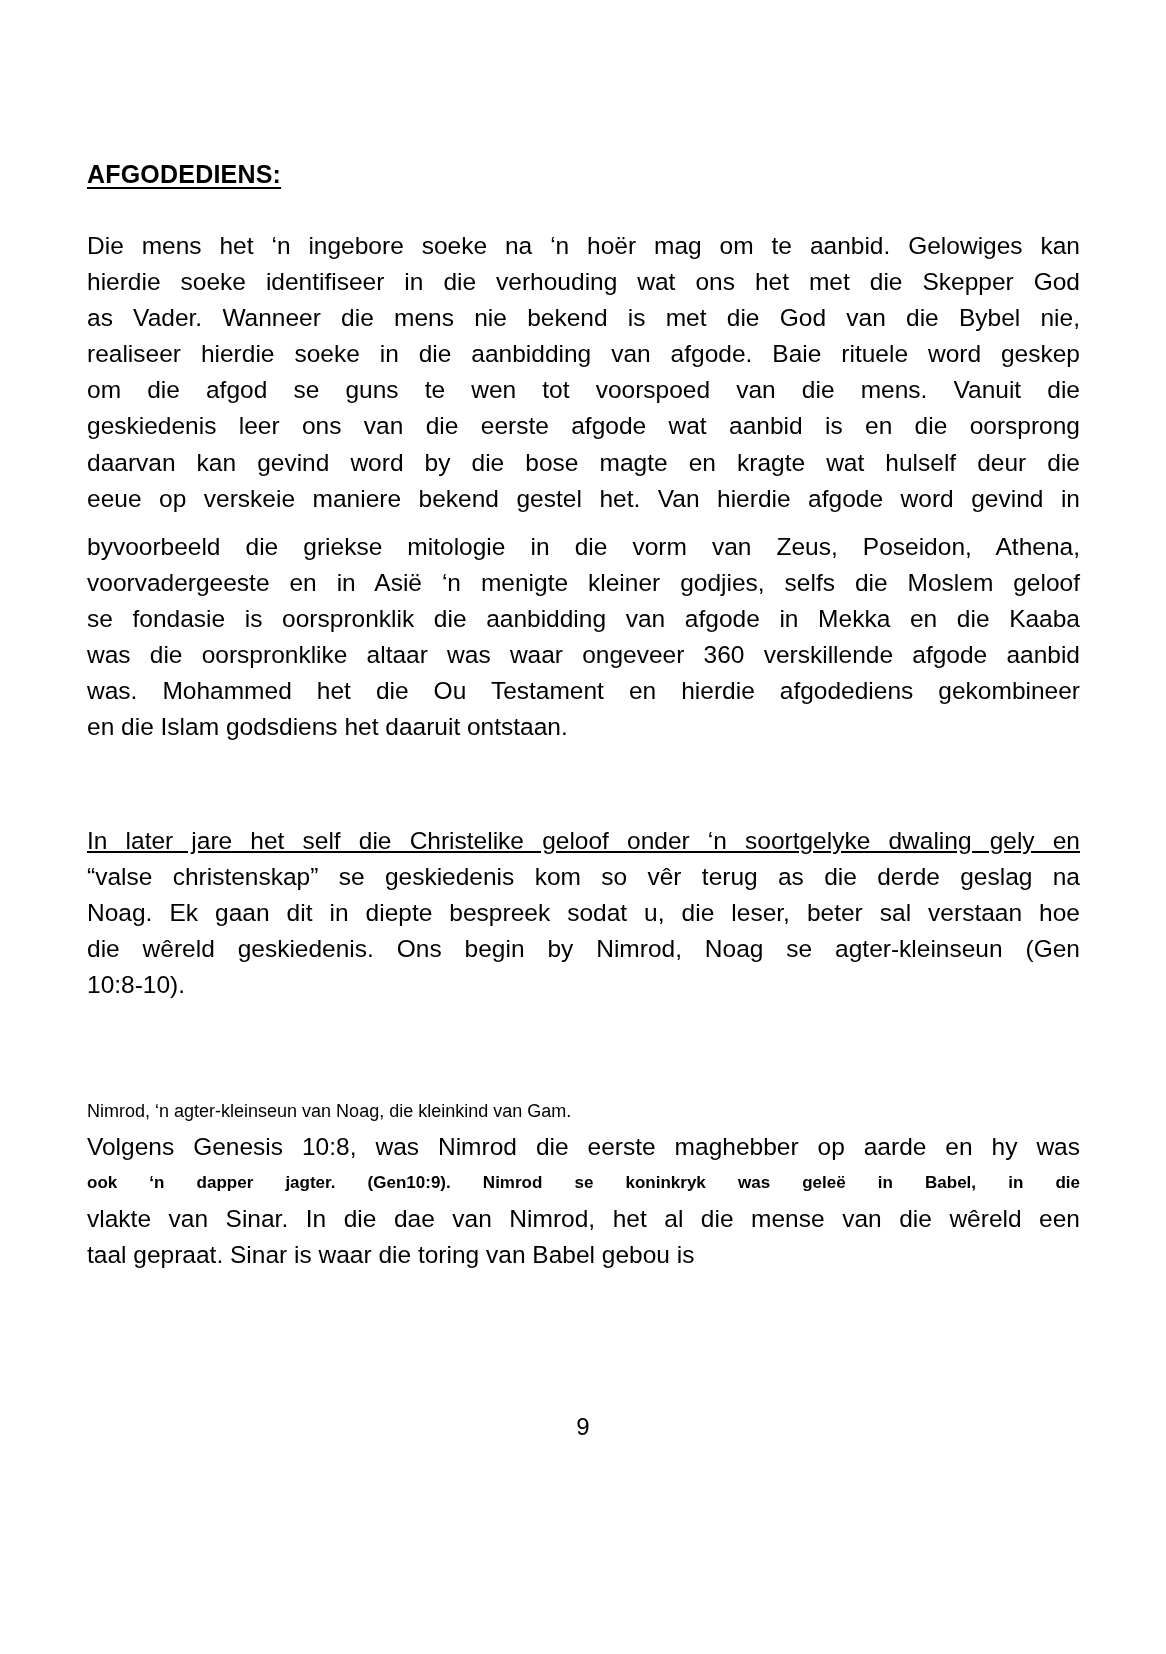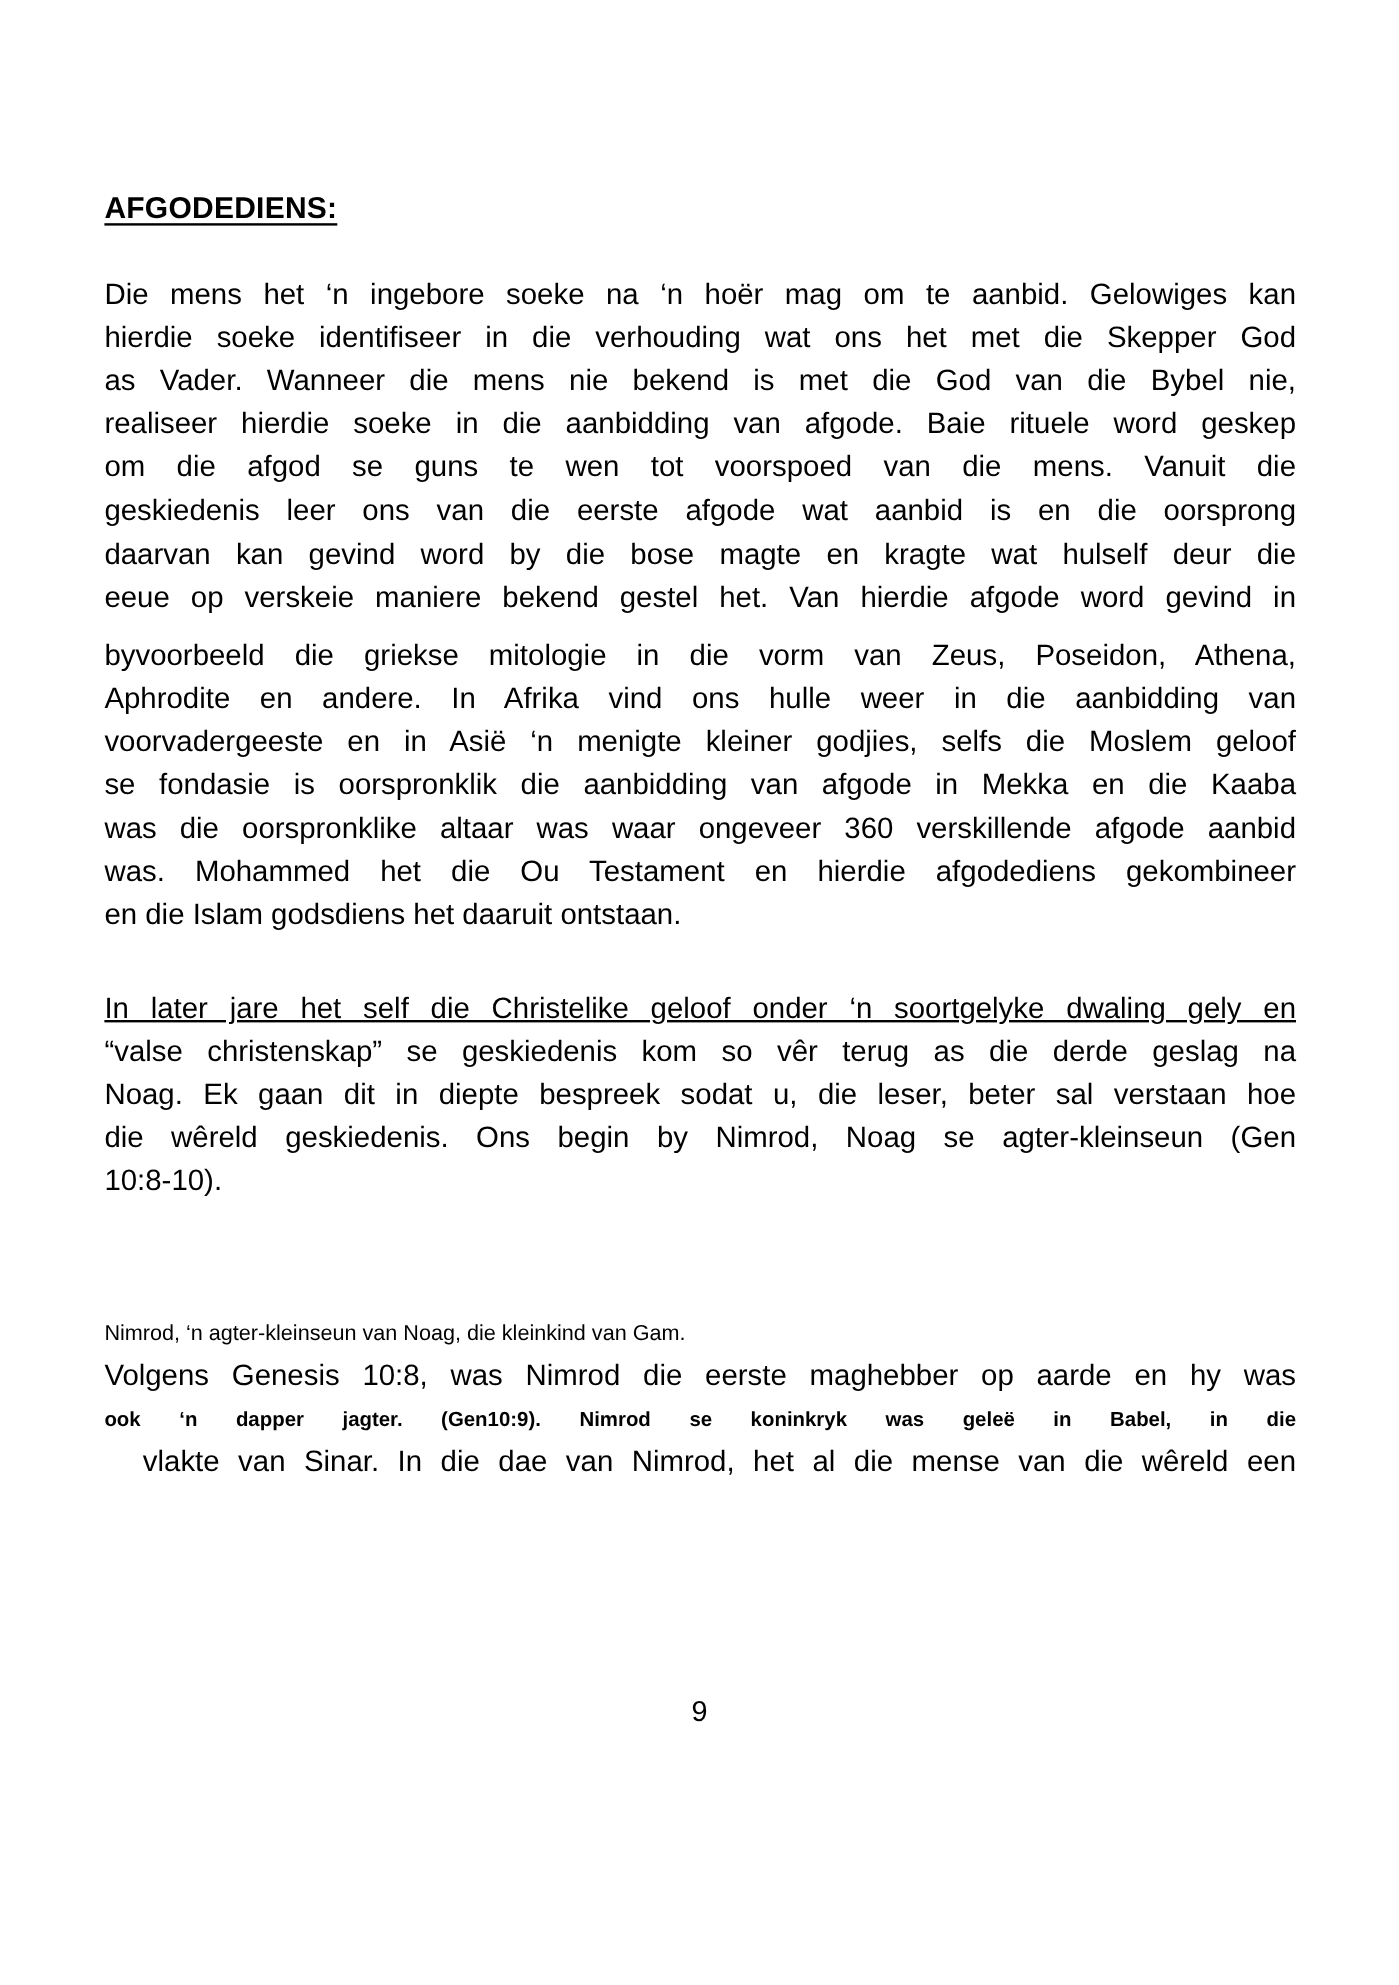--- a/index.html
+++ b/index.html
@@ -28,37 +28,37 @@
   <div class="para" id="p1">
     <span class="line" style="white-space: normal; font-size: 24.5px;">Die mens het ‘n ingebore soeke na ‘n hoër mag om te aanbid. Gelowiges kan</span>
     <span class="line" style="white-space: normal; font-size: 24.5px;">hierdie soeke identifiseer in die verhouding wat ons het met die Skepper God</span>
     <span class="line" style="white-space: normal; font-size: 24.5px;">as Vader. Wanneer die mens nie bekend is met die God van die Bybel nie,</span>
     <span class="line" style="white-space: normal; font-size: 24.5px;">realiseer hierdie soeke in die aanbidding van afgode. Baie rituele word geskep</span>
     <span class="line" style="white-space: normal; font-size: 24.5px;">om die afgod se guns te wen tot voorspoed van die mens. Vanuit die</span>
     <span class="line" style="white-space: normal; font-size: 24.5px;">geskiedenis leer ons van die eerste afgode wat aanbid is en die oorsprong</span>
     <span class="line" style="white-space: normal; font-size: 24.5px;">daarvan kan gevind word by die bose magte en kragte wat hulself deur die</span>
     <span class="line" style="white-space: normal; font-size: 24.5px;">eeue op verskeie maniere bekend gestel het. Van hierdie afgode word gevind in</span>
     <span class="line" style="white-space: normal; font-size: 24.5px; margin-top: 12px;">byvoorbeeld die griekse mitologie in die vorm van Zeus, Poseidon, Athena,</span>
-    <span class="line" style="white-space: normal; font-size: 24.5px;">Aphrodite en andere. In Afrika vind ons hulle weer in die aanbidding van</span>
     <span class="line" style="white-space: normal; font-size: 24.5px;">voorvadergeeste en in Asië ‘n menigte kleiner godjies, selfs die Moslem geloof</span>
     <span class="line" style="white-space: normal; font-size: 24.5px;">se fondasie is oorspronklik die aanbidding van afgode in Mekka en die Kaaba</span>
     <span class="line" style="white-space: normal; font-size: 24.5px;">was die oorspronklike altaar was waar ongeveer 360 verskillende afgode aanbid</span>
     <span class="line" style="white-space: normal; font-size: 24.5px;">was. Mohammed het die Ou Testament en hierdie afgodediens gekombineer</span>
     <span class="line last" style="white-space: normal; font-size: 24.5px;">en die Islam godsdiens het daaruit ontstaan.</span>
   </div>
 
   <div class="para" id="p2">
     <span class="line" style="white-space: normal; font-size: 24.5px; text-decoration: underline;">In later jare het self die Christelike geloof onder ‘n soortgelyke dwaling gely en</span>
     <span class="line" style="white-space: normal; font-size: 24.5px;">“valse christenskap” se geskiedenis kom so vêr terug as die derde geslag na</span>
     <span class="line" style="white-space: normal; font-size: 24.5px;">Noag. Ek gaan dit in diepte bespreek sodat u, die leser, beter sal verstaan hoe</span>
     <span class="line" style="white-space: normal; font-size: 24.5px;">die wêreld geskiedenis. Ons begin by Nimrod, Noag se agter-kleinseun (Gen</span>
     <span class="line last" style="white-space: normal; font-size: 24.5px;">10:8-10).</span>
   </div>
 
   <div class="para" id="p3">
     <span class="line last" style="white-space: normal; font-size: 18px;">Nimrod, ‘n agter-kleinseun van Noag, die kleinkind van Gam.</span>
     <span class="line" style="white-space: normal; font-size: 24.5px;">Volgens Genesis 10:8, was Nimrod die eerste maghebber op aarde en hy was</span>
     <span class="line" style="white-space: normal; font-size: 17px; font-weight: bold;">ook ‘n dapper jagter. (Gen10:9). Nimrod se koninkryk was geleë in Babel, in die</span>
-    <span class="line" style="white-space: normal; font-size: 24.5px; margin-left: 32px;">vlakte van Sinar. In die dae van Nimrod, het al die mense van die wêreld een</span>
+    <span class="line" style="white-space: normal; font-size: 24.5px;">vlakte van Sinar. In die dae van Nimrod, het al die mense van die wêreld een</span>
+    <span class="line last" style="white-space: normal; font-size: 24.5px;">taal gepraat. Sinar is waar die toring van Babel gebou is</span>
   </div>
 
   <div class="pagenum">9</div>
 </div>
 
 </body></html>

